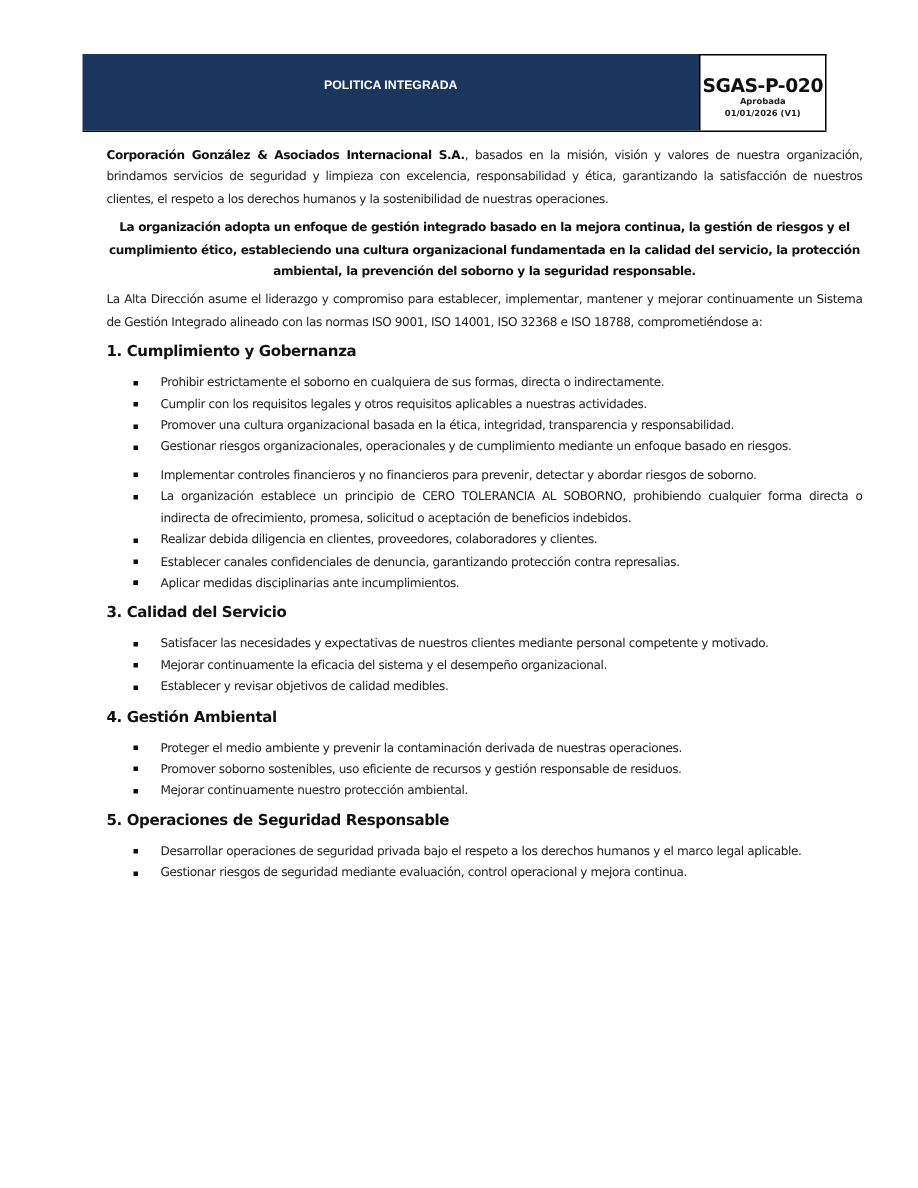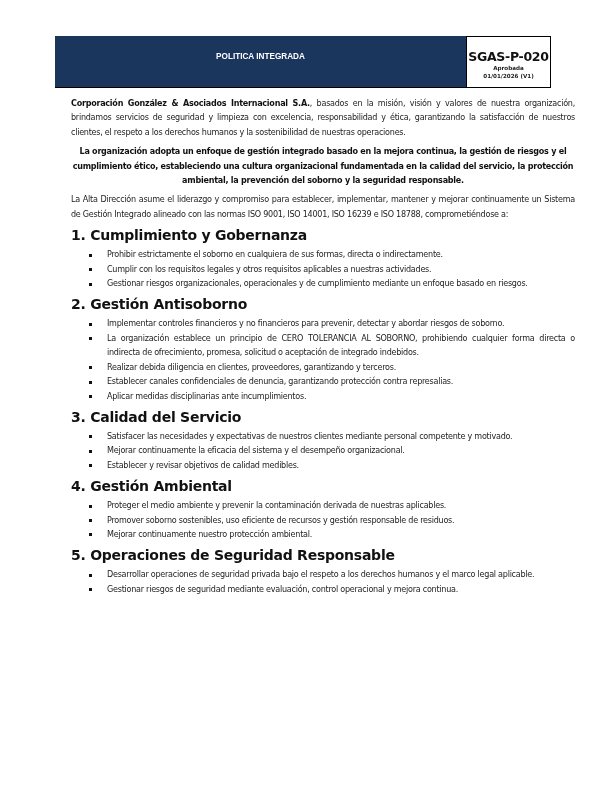--- a/index.html
+++ b/index.html
@@ -92,21 +92,21 @@
     .bold-para {
       font-weight: bold;
       color: #111;
       text-align: center;
     }
     .strong {
       font-weight: bold;
       color: #111;
     }
     h2 {
-      font-size: 14px;
+      font-size: 10px;
       font-weight: bold;
       margin: 6px 0 6px 0;
       color: #111;
       line-height: 14px;
     }
     ul {
       list-style: none;
       margin: 0 0 4px 0;
       padding: 0;
     }
@@ -139,54 +139,54 @@
       <div class="code-status">Aprobada</div>
       <div class="code-date">01/01/2026 (V1)</div>
     </div>
   </div>
 
   <div class="content">
     <p><span class="strong">Corporación González &amp; Asociados Internacional S.A.</span><span>, basados en la misión, visión y valores de nuestra organización, brindamos servicios de seguridad y limpieza con excelencia, responsabilidad y ética, garantizando la satisfacción de nuestros clientes, el respeto a los derechos humanos y la sostenibilidad de nuestras operaciones.</span></p>
 
     <p class="bold-para">La organización adopta un enfoque de gestión integrado basado en la mejora continua, la gestión de riesgos y el cumplimiento ético, estableciendo una cultura organizacional fundamentada en la calidad del servicio, la protección ambiental, la prevención del soborno y la seguridad responsable.</p>
 
-    <p>La Alta Dirección asume el liderazgo y compromiso para establecer, implementar, mantener y mejorar continuamente un Sistema de Gestión Integrado alineado con las normas ISO 9001, ISO 14001, ISO 16239 e ISO 18788, comprometiéndose a:</p>
+    <p>La Alta Dirección asume el liderazgo y compromiso para establecer, implementar, mantener y mejorar continuamente un Sistema de Gestión Integrado alineado con las normas ISO 9001, ISO 14001, ISO 32368 e ISO 18788, comprometiéndose a:</p>
 
     <div id="sections">
         <div>
           <h2>1. Cumplimiento y Gobernanza</h2>
           <ul>
             <li><span class="bullet"></span><span>Prohibir estrictamente el soborno en cualquiera de sus formas, directa o indirectamente.</span></li>
             <li><span class="bullet"></span><span>Cumplir con los requisitos legales y otros requisitos aplicables a nuestras actividades.</span></li>
+            <li><span class="bullet"></span><span>Promover una cultura organizacional basada en la ética, integridad, transparencia y responsabilidad.</span></li>
             <li><span class="bullet"></span><span>Gestionar riesgos organizacionales, operacionales y de cumplimiento mediante un enfoque basado en riesgos.</span></li>
           </ul>
         </div>
         <div>
-          <h2>2. Gestión Antisoborno</h2>
           <ul>
             <li><span class="bullet"></span><span>Implementar controles financieros y no financieros para prevenir, detectar y abordar riesgos de soborno.</span></li>
-            <li><span class="bullet"></span><span>La organización establece un principio de CERO TOLERANCIA AL SOBORNO, prohibiendo cualquier forma directa o indirecta de ofrecimiento, promesa, solicitud o aceptación de integrado indebidos.</span></li>
-            <li><span class="bullet"></span><span>Realizar debida diligencia en clientes, proveedores, garantizando y terceros.</span></li>
+            <li><span class="bullet"></span><span>La organización establece un principio de CERO TOLERANCIA AL SOBORNO, prohibiendo cualquier forma directa o indirecta de ofrecimiento, promesa, solicitud o aceptación de beneficios indebidos.</span></li>
+            <li><span class="bullet"></span><span>Realizar debida diligencia en clientes, proveedores, colaboradores y clientes.</span></li>
             <li><span class="bullet"></span><span>Establecer canales confidenciales de denuncia, garantizando protección contra represalias.</span></li>
             <li><span class="bullet"></span></li>
             <li><span class="bullet"></span><span>Aplicar medidas disciplinarias ante incumplimientos.</span></li>
           </ul>
         </div>
         <div>
           <h2>3. Calidad del Servicio</h2>
           <ul>
             <li><span class="bullet"></span><span>Satisfacer las necesidades y expectativas de nuestros clientes mediante personal competente y motivado.</span></li>
             <li><span class="bullet"></span><span>Mejorar continuamente la eficacia del sistema y el desempeño organizacional.</span></li>
             <li><span class="bullet"></span><span>Establecer y revisar objetivos de calidad medibles.</span></li>
           </ul>
         </div>
         <div>
           <h2>4. Gestión Ambiental</h2>
           <ul>
-            <li><span class="bullet"></span><span>Proteger el medio ambiente y prevenir la contaminación derivada de nuestras aplicables.</span></li>
+            <li><span class="bullet"></span><span>Proteger el medio ambiente y prevenir la contaminación derivada de nuestras operaciones.</span></li>
             <li><span class="bullet"></span><span>Promover soborno sostenibles, uso eficiente de recursos y gestión responsable de residuos.</span></li>
             <li><span class="bullet"></span><span>Mejorar continuamente nuestro protección ambiental.</span></li>
           </ul>
         </div>
         <div>
           <h2>5. Operaciones de Seguridad Responsable</h2>
           <ul>
             <li><span class="bullet"></span><span>Desarrollar operaciones de seguridad privada bajo el respeto a los derechos humanos y el marco legal aplicable.</span></li>
             <li><span class="bullet"></span><span>Gestionar riesgos de seguridad mediante evaluación, control operacional y mejora continua.</span></li>
           </ul>

